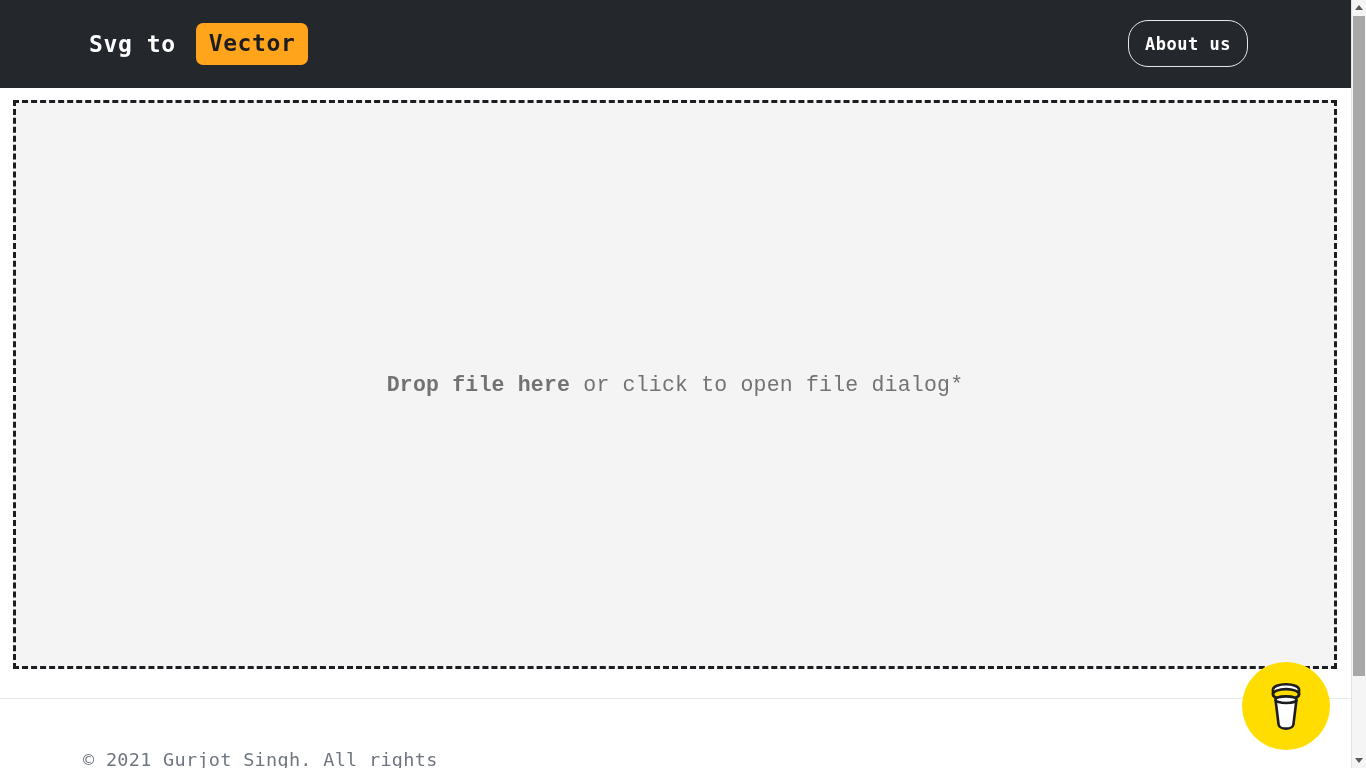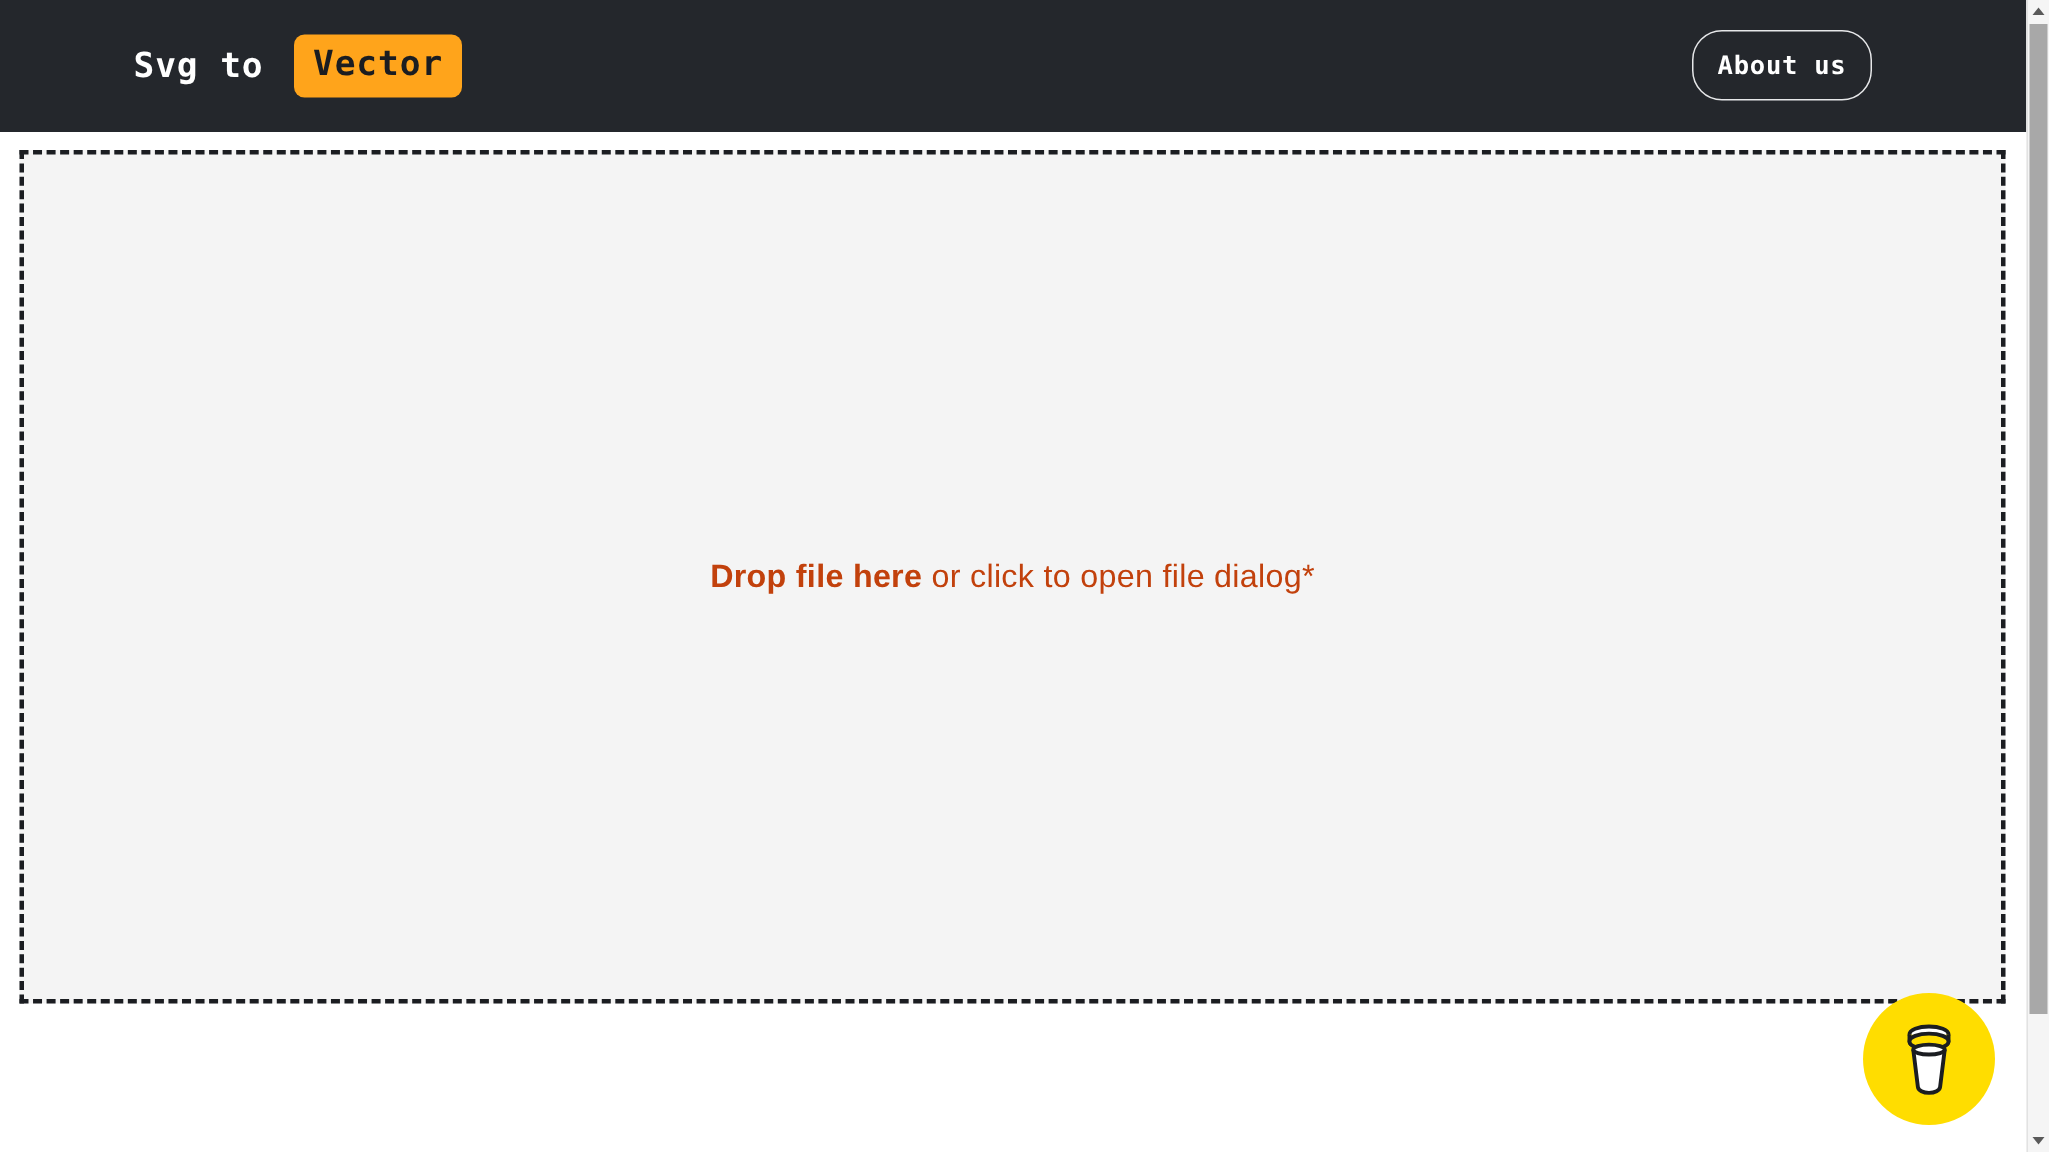--- a/index.html
+++ b/index.html
@@ -115,23 +115,23 @@
     background: #f4f4f4;
     border: 3px dashed #1b1d21;
     display: flex;
     align-items: center;
     justify-content: center;
     cursor: pointer;
   }
 
   .dropzone-text {
     font-size: 21.5px;
-    color: #c2410c;
+    color: #737373;
     letter-spacing: 0.2px;
-    font-family: Liberation Sans, sans-serif;
+    font-family: Liberation Mono, monospace;
     white-space: nowrap;
     user-select: none;
   }
 
   .dropzone-text .strong {
     font-weight: bold;
   }
 
   .dropzone-text .regular {
     font-weight: normal;
@@ -246,20 +246,23 @@
     </div>
 
     <div class="main">
       <div class="dropzone">
         <div class="dropzone-text">
           <span class="strong">Drop file here</span><span class="regular"> or click to open file dialog*</span>
         </div>
       </div>
     </div>
 
+    <div class="footer">
+      <div class="footer-text">© 2021 Gurjot Singh. All rights</div>
+    </div>
 
     <button class="coffee-btn">
       <span>
         <svg width="44" height="50" viewBox="0 0 44 50" fill="none" xmlns="http://www.w3.org/2000/svg">
 
           <ellipse cx="22" cy="8.5" rx="13" ry="5.2" fill="#ffffff" stroke="#1b1d21" stroke-width="2.6"></ellipse>
 
           <path d="M9 8.8 L9 13.2 C9 16.1 14.8 18.4 22 18.4 C29.2 18.4 35 16.1 35 13.2 L35 8.8" fill="#ffdd00" stroke="#1b1d21" stroke-width="2.6" stroke-linejoin="round"></path>
           <ellipse cx="22" cy="13.3" rx="13" ry="5.2" fill="#ffdd00" stroke="#1b1d21" stroke-width="2.6"></ellipse>
 

